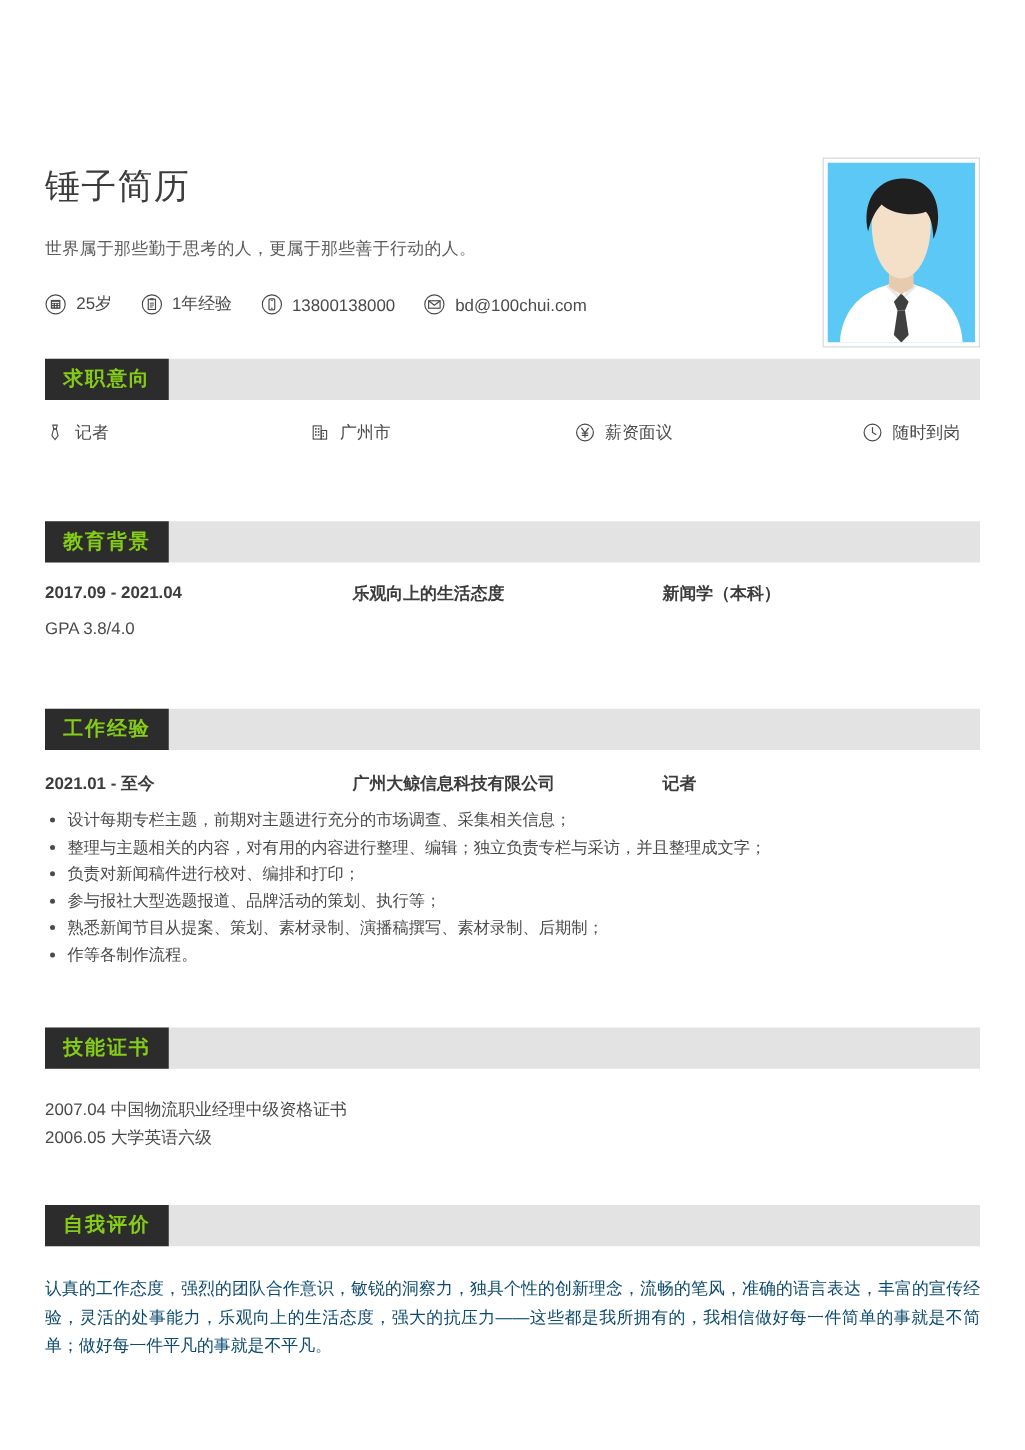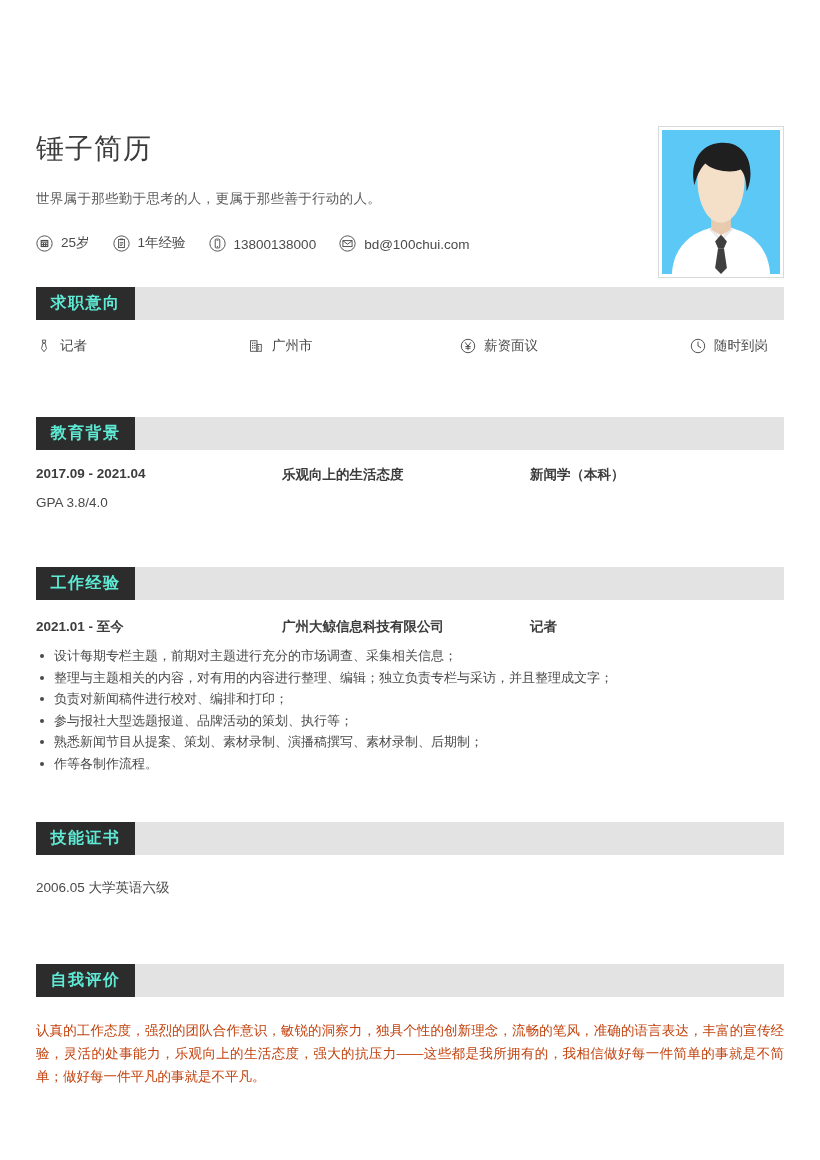--- a/index.html
+++ b/index.html
@@ -79,21 +79,21 @@
     position: relative;
     width: 748px;
     height: 33px;
     margin-left: 36px;
     background: #e3e3e3;
     display: flex;
     align-items: stretch;
   }
   .section-head .tag {
     background: #2c2c2c;
-    color: #5eead4;
+    color: #84cc16;
     font-size: 16px;
     font-weight: bold;
     letter-spacing: 1.5px;
     padding: 0 12px;
     display: flex;
     align-items: center;
     min-width: 99px;
     justify-content: center;
   }
 
@@ -162,21 +162,21 @@
   }
 
   .cert-line {
     font-size: 13.5px;
     line-height: 22px;
     color: #4a4a4a;
   }
   .eval-text {
     font-size: 13.5px;
     line-height: 23px;
-    color: #c2410c;
+    color: #0c4a6e;
     text-align: justify;
   }
 </style>
 </head>
 <body>
 
 <div class="page">
 
 
   <div class="profile">
@@ -358,20 +358,21 @@
         <li>作等各制作流程。</li>
       </ul>
     </div>
   </div>
 
   <div class="sec" style="top:822px;">
     <div class="section-head">
       <div class="tag">技能证书</div>
     </div>
     <div class="body-block" style="margin-top:22px;">
+      <div class="cert-line">2007.04 中国物流职业经理中级资格证书</div>
       <div class="cert-line">2006.05 大学英语六级</div>
     </div>
   </div>
 
   <div class="sec" style="top:964px;">
     <div class="section-head">
       <div class="tag">自我评价</div>
     </div>
     <div class="body-block" style="margin-top:22px;">
       <div class="eval-text">认真的工作态度，强烈的团队合作意识，敏锐的洞察力，独具个性的创新理念，流畅的笔风，准确的语言表达，丰富的宣传经验，灵活的处事能力，乐观向上的生活态度，强大的抗压力——这些都是我所拥有的，我相信做好每一件简单的事就是不简单；做好每一件平凡的事就是不平凡。</div>

